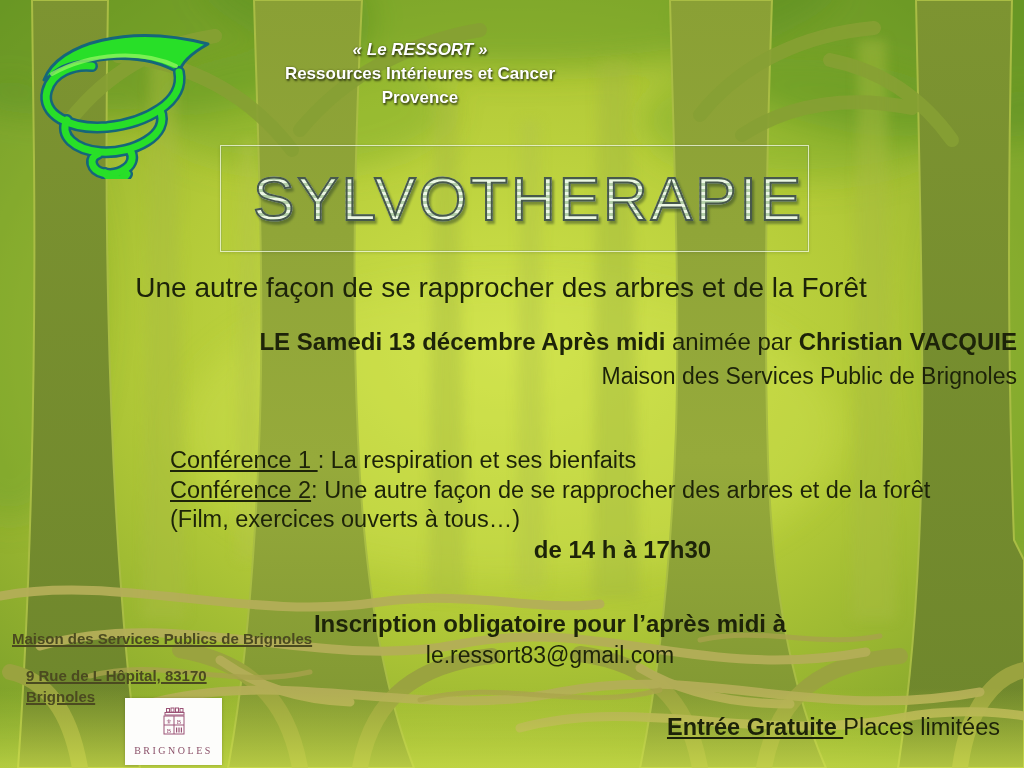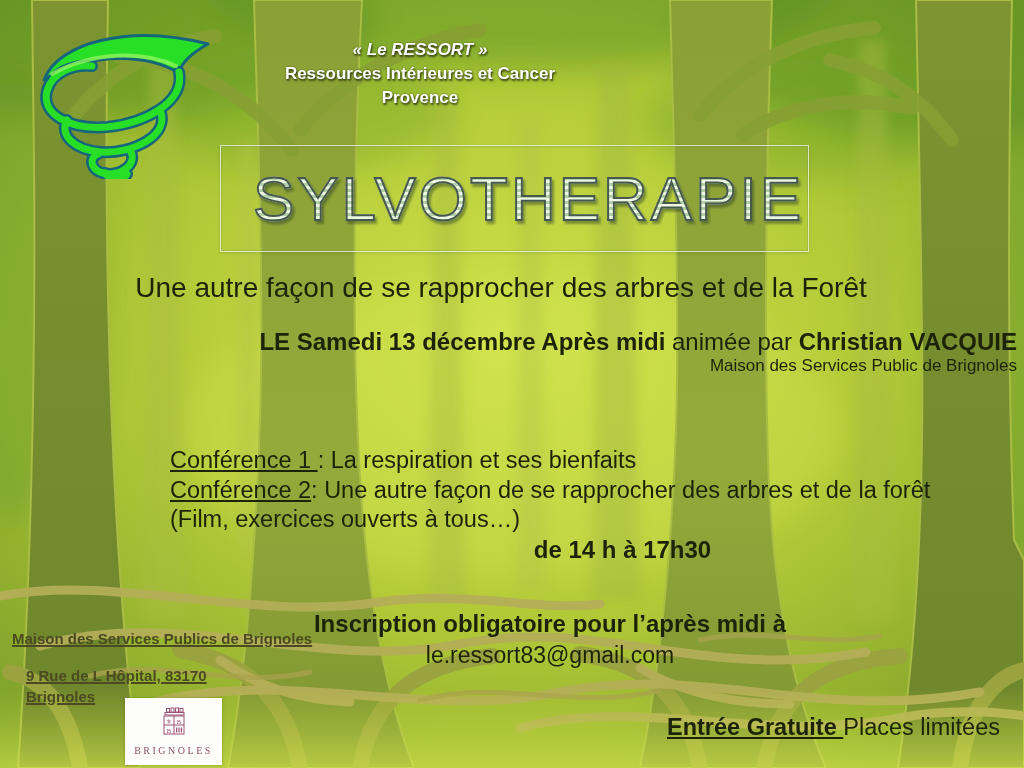--- a/index.html
+++ b/index.html
@@ -31,21 +31,21 @@
       background:repeating-linear-gradient(180deg,#ecf7e4 0 3px,#b4d0a8 3px 6px);
       -webkit-background-clip:text;background-clip:text;color:transparent;}
   }
 
   
   .ink{color:#1d2309;}
   .tagline{left:70px;top:272px;width:862px;text-align:center;font-size:28px;}
   .session{left:147px;top:328px;width:870px;text-align:right;}
   .session-date{font-size:24px;}
   .session-role{font-size:19px;margin-top:5px;}
-  .session-venue{font-size:17px;}
+  .session-venue{font-size:23px;margin-top:7px;}
   .b{font-weight:bold;}
   .u{text-decoration:underline;}
   .conf-block{left:170px;top:446px;width:800px;font-size:23.5px;line-height:29.5px;}
   .time-line{left:190px;top:536px;width:865px;text-align:center;font-size:24px;font-weight:bold;}
   .inscription{left:115px;top:610px;width:870px;text-align:center;}
   .inscription-l1{font-size:24px;font-weight:bold;}
   .inscription-email{font-size:23px;margin-top:4px;}
 
   
   .address{left:12px;top:630px;width:310px;color:#4b4a20;font-weight:bold;font-size:15px;}

